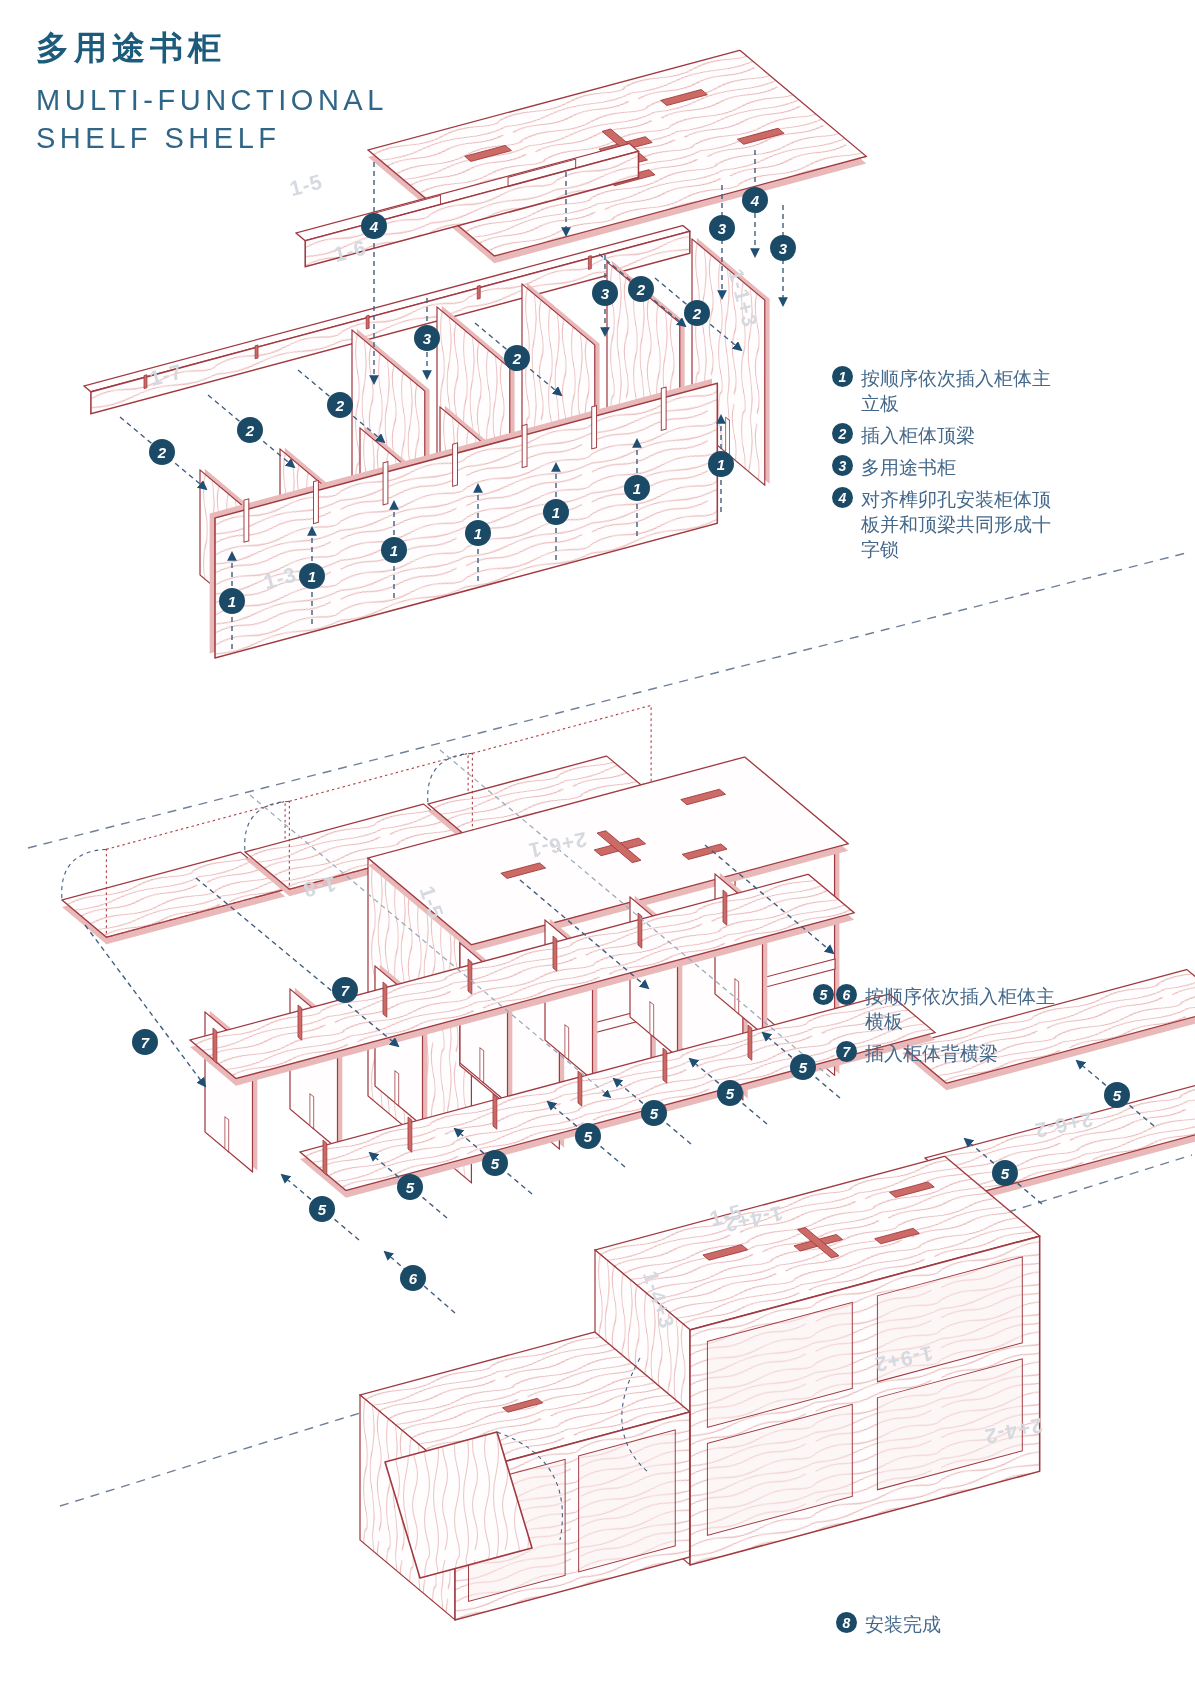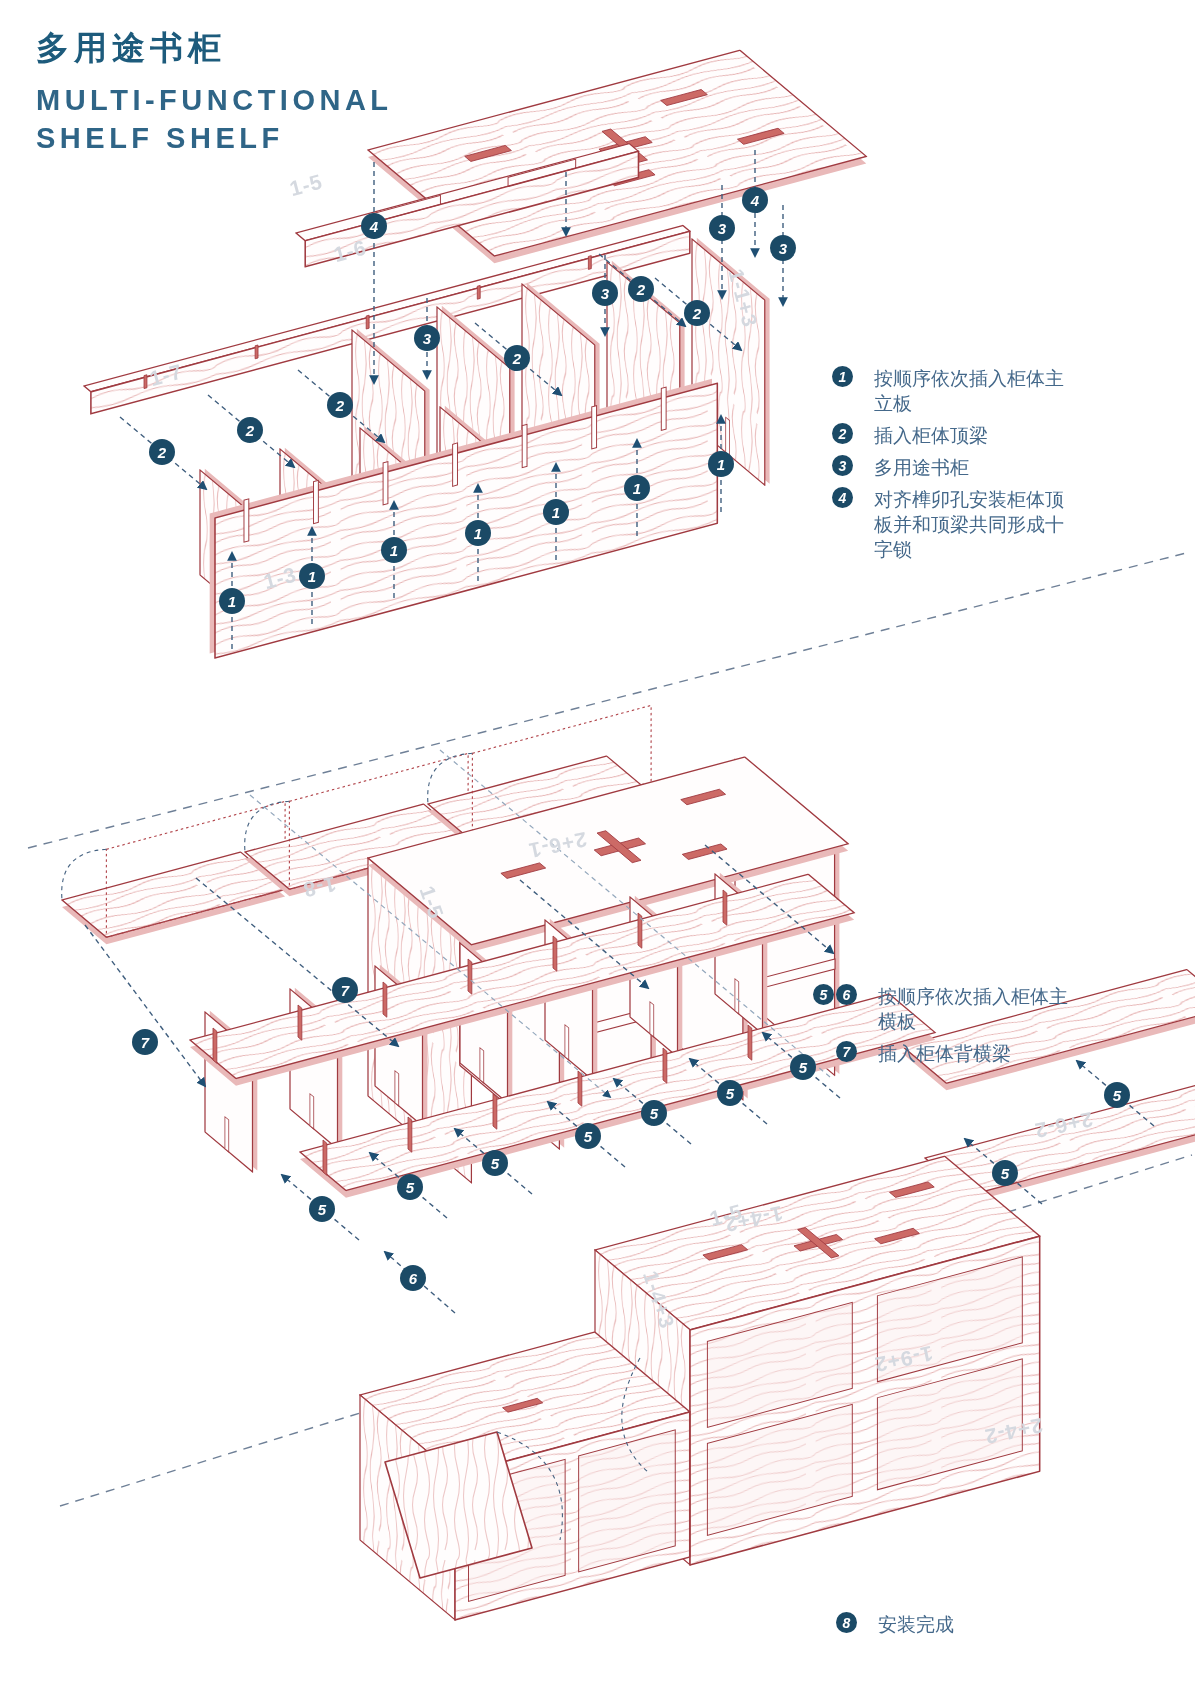--- a/index.html
+++ b/index.html
@@ -4,32 +4,32 @@
 <style>
   html,body{margin:0;padding:0;background:#fff;}
   .page{position:relative;width:1195px;height:1700px;background:#ffffff;overflow:hidden;
         font-family:"Liberation Sans","DejaVu Sans",sans-serif;}
   svg.scene{position:absolute;left:0;top:0;}
 
   
   .title-wrap{position:absolute;left:36px;top:26px;z-index:5;}
   .title-zh{font-family:Liberation Mono, monospace;font-weight:700;
             font-size:33px;color:#1d5b7c;letter-spacing:5px;}
-  .title-en{margin-top:10px;font-size:29px;font-weight:700;color:#2f6587;
+  .title-en{margin-top:10px;font-size:29px;font-weight:400;color:#2f6587;
             letter-spacing:4.5px;line-height:1.32;}
 
   
   .anno{position:absolute;z-index:5;}
   .step{display:flex;align-items:flex-start;margin-bottom:7px;}
   .dots{display:flex;gap:2px;flex:none;justify-content:flex-end;}
   #anno2 .dots{min-width:45px;}
   .dot{width:21px;height:21px;border-radius:50%;background:#1b4a66;color:#fff;
        font-size:14px;font-weight:bold;font-style:italic;display:flex;align-items:center;
        justify-content:center;flex:none;}
-  .stext{color:#44688a;font-size:19px;line-height:1.32;margin-left:21px;width:197px;}
+  .stext{color:#44688a;font-size:19px;line-height:1.32;margin-left:8px;width:197px;}
   #anno3 .stext{width:auto;text-align:center;}
 
   
   .body{fill:#fffdfd;}
   .grain{fill:url(#grain);opacity:.85;}
   .grainv{fill:url(#grainV);opacity:.8;}
   .outline{fill:none;stroke:#a03a40;stroke-width:1.6;stroke-linejoin:round;}
   .thin{fill:none;stroke:#a03a40;stroke-width:1;}
   .shadow{fill:#e9b9b9;}
   .slot{fill:#cc6a66;stroke:#a03a40;stroke-width:.8;}

